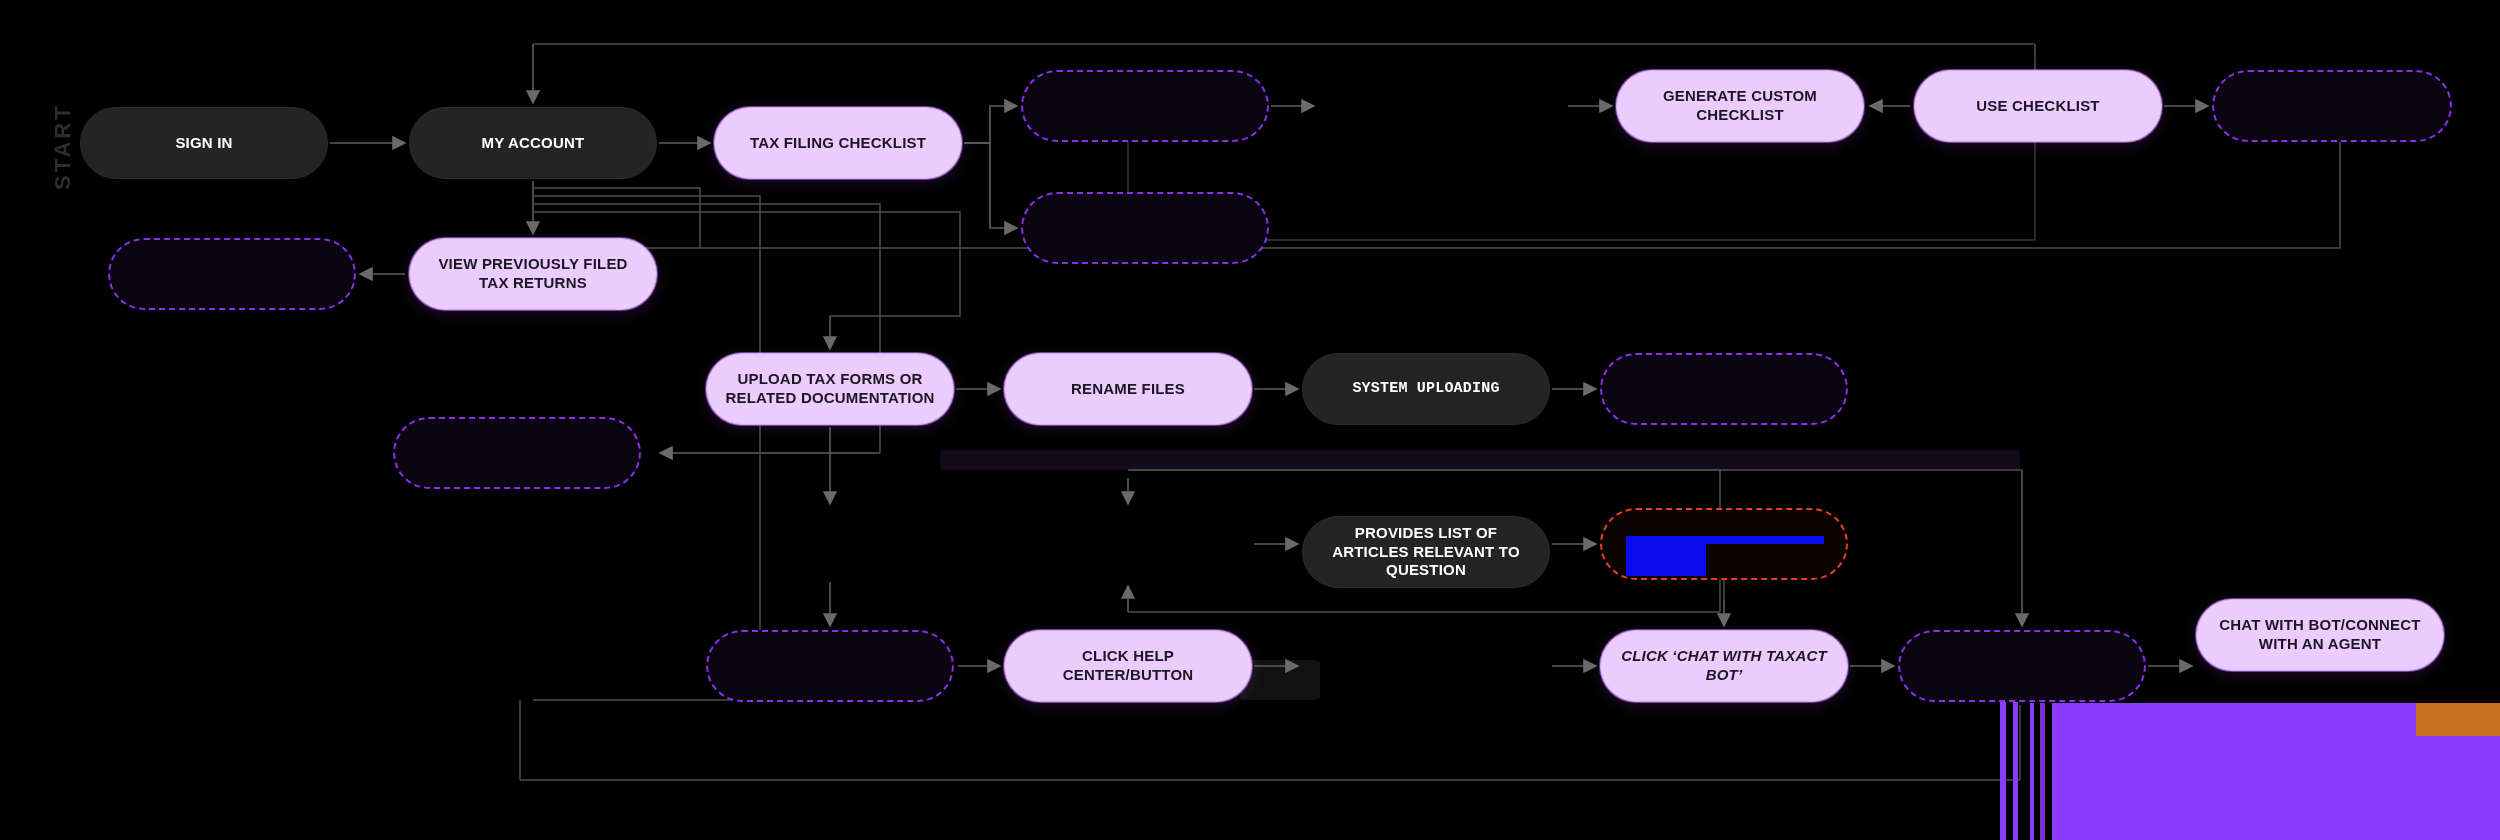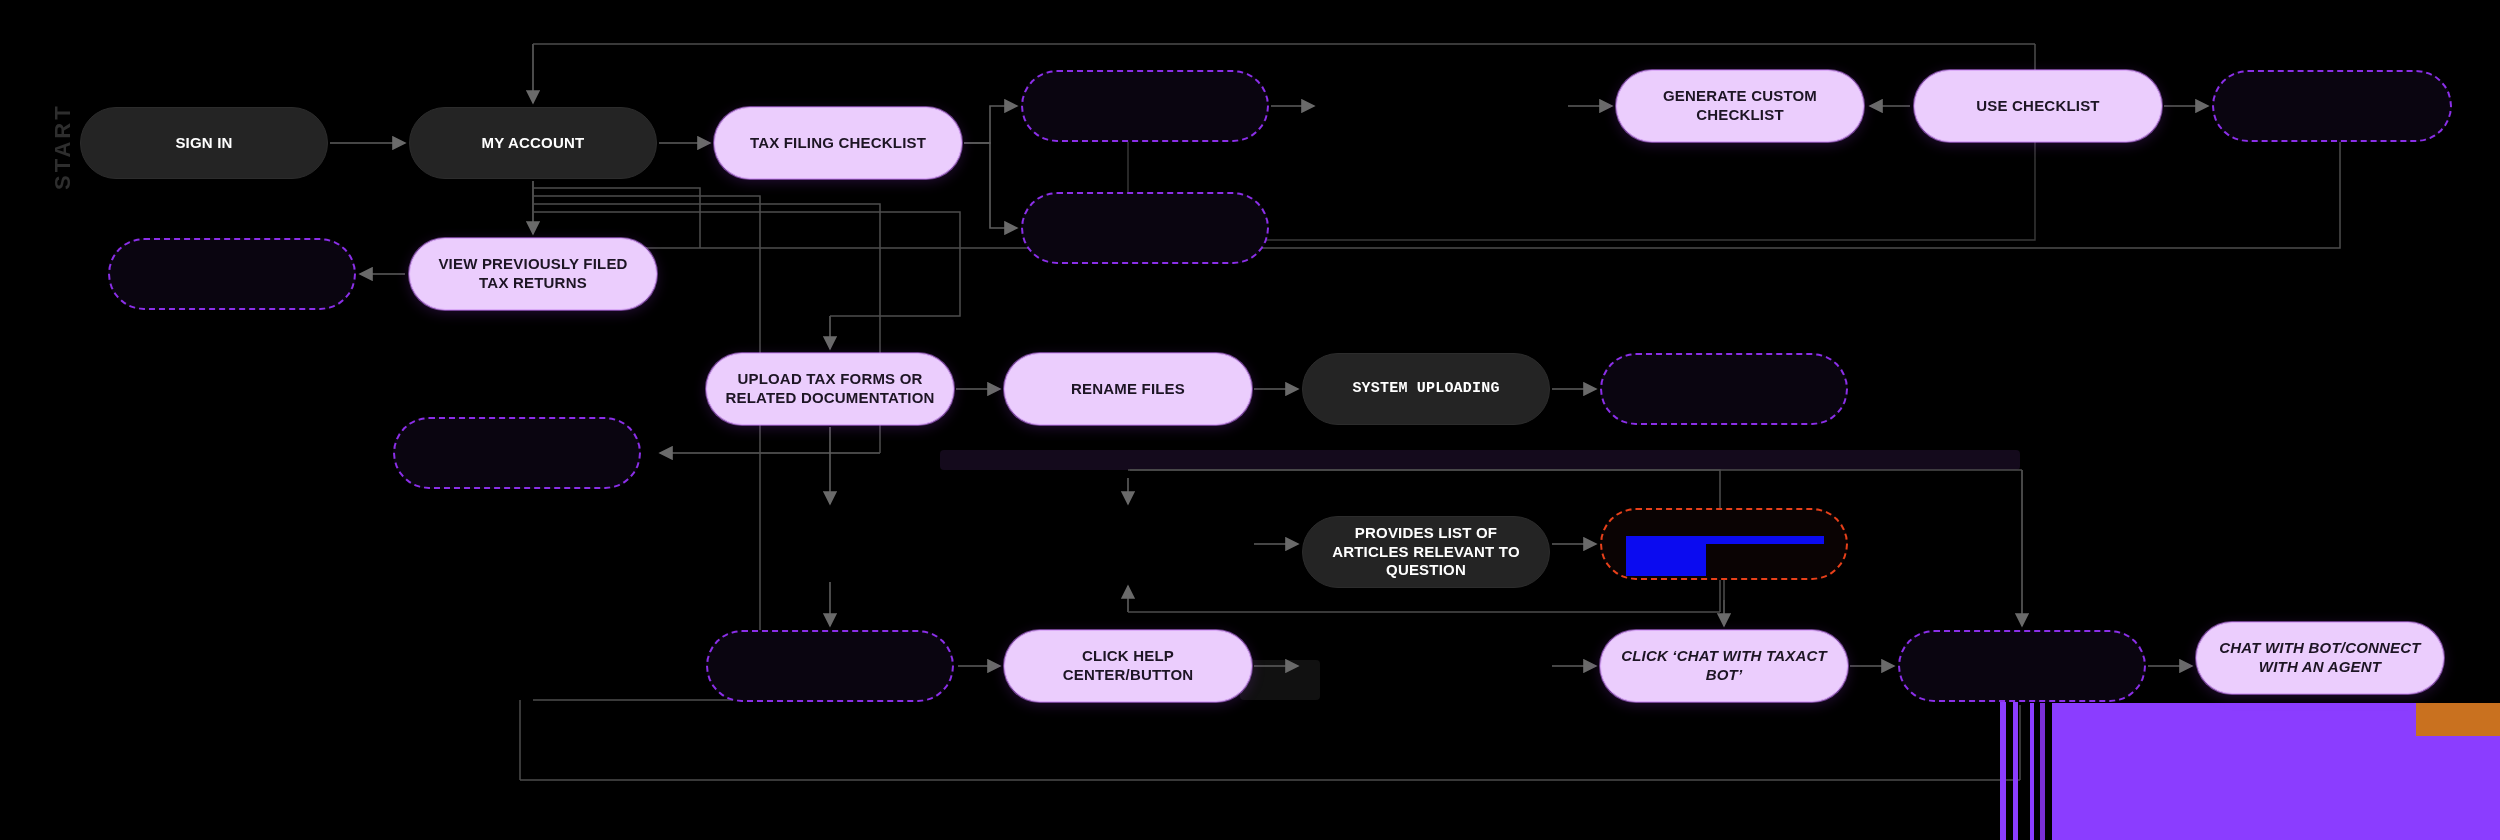--- a/index.html
+++ b/index.html
@@ -235,17 +235,17 @@
 
 
   <div class="node lav" style="left:1600px;top:630px;width:248px;height:72px;font-style:italic;">
     <span>CLICK ‘CHAT WITH TAXACT BOT’</span>
   </div>
 
   <div class="node dashed" style="left:1898px;top:630px;width:248px;height:72px;">
     <span></span>
   </div>
 
-  <div class="node lav" style="left:2196px;top:622px;width:248px;height:72px;font-style:italic;">
+  <div class="node lav" style="left:2196px;top:599px;width:248px;height:72px;">
     <span>CHAT WITH BOT/CONNECT WITH AN AGENT</span>
   </div>
 
 </div>
 
 </body></html>

